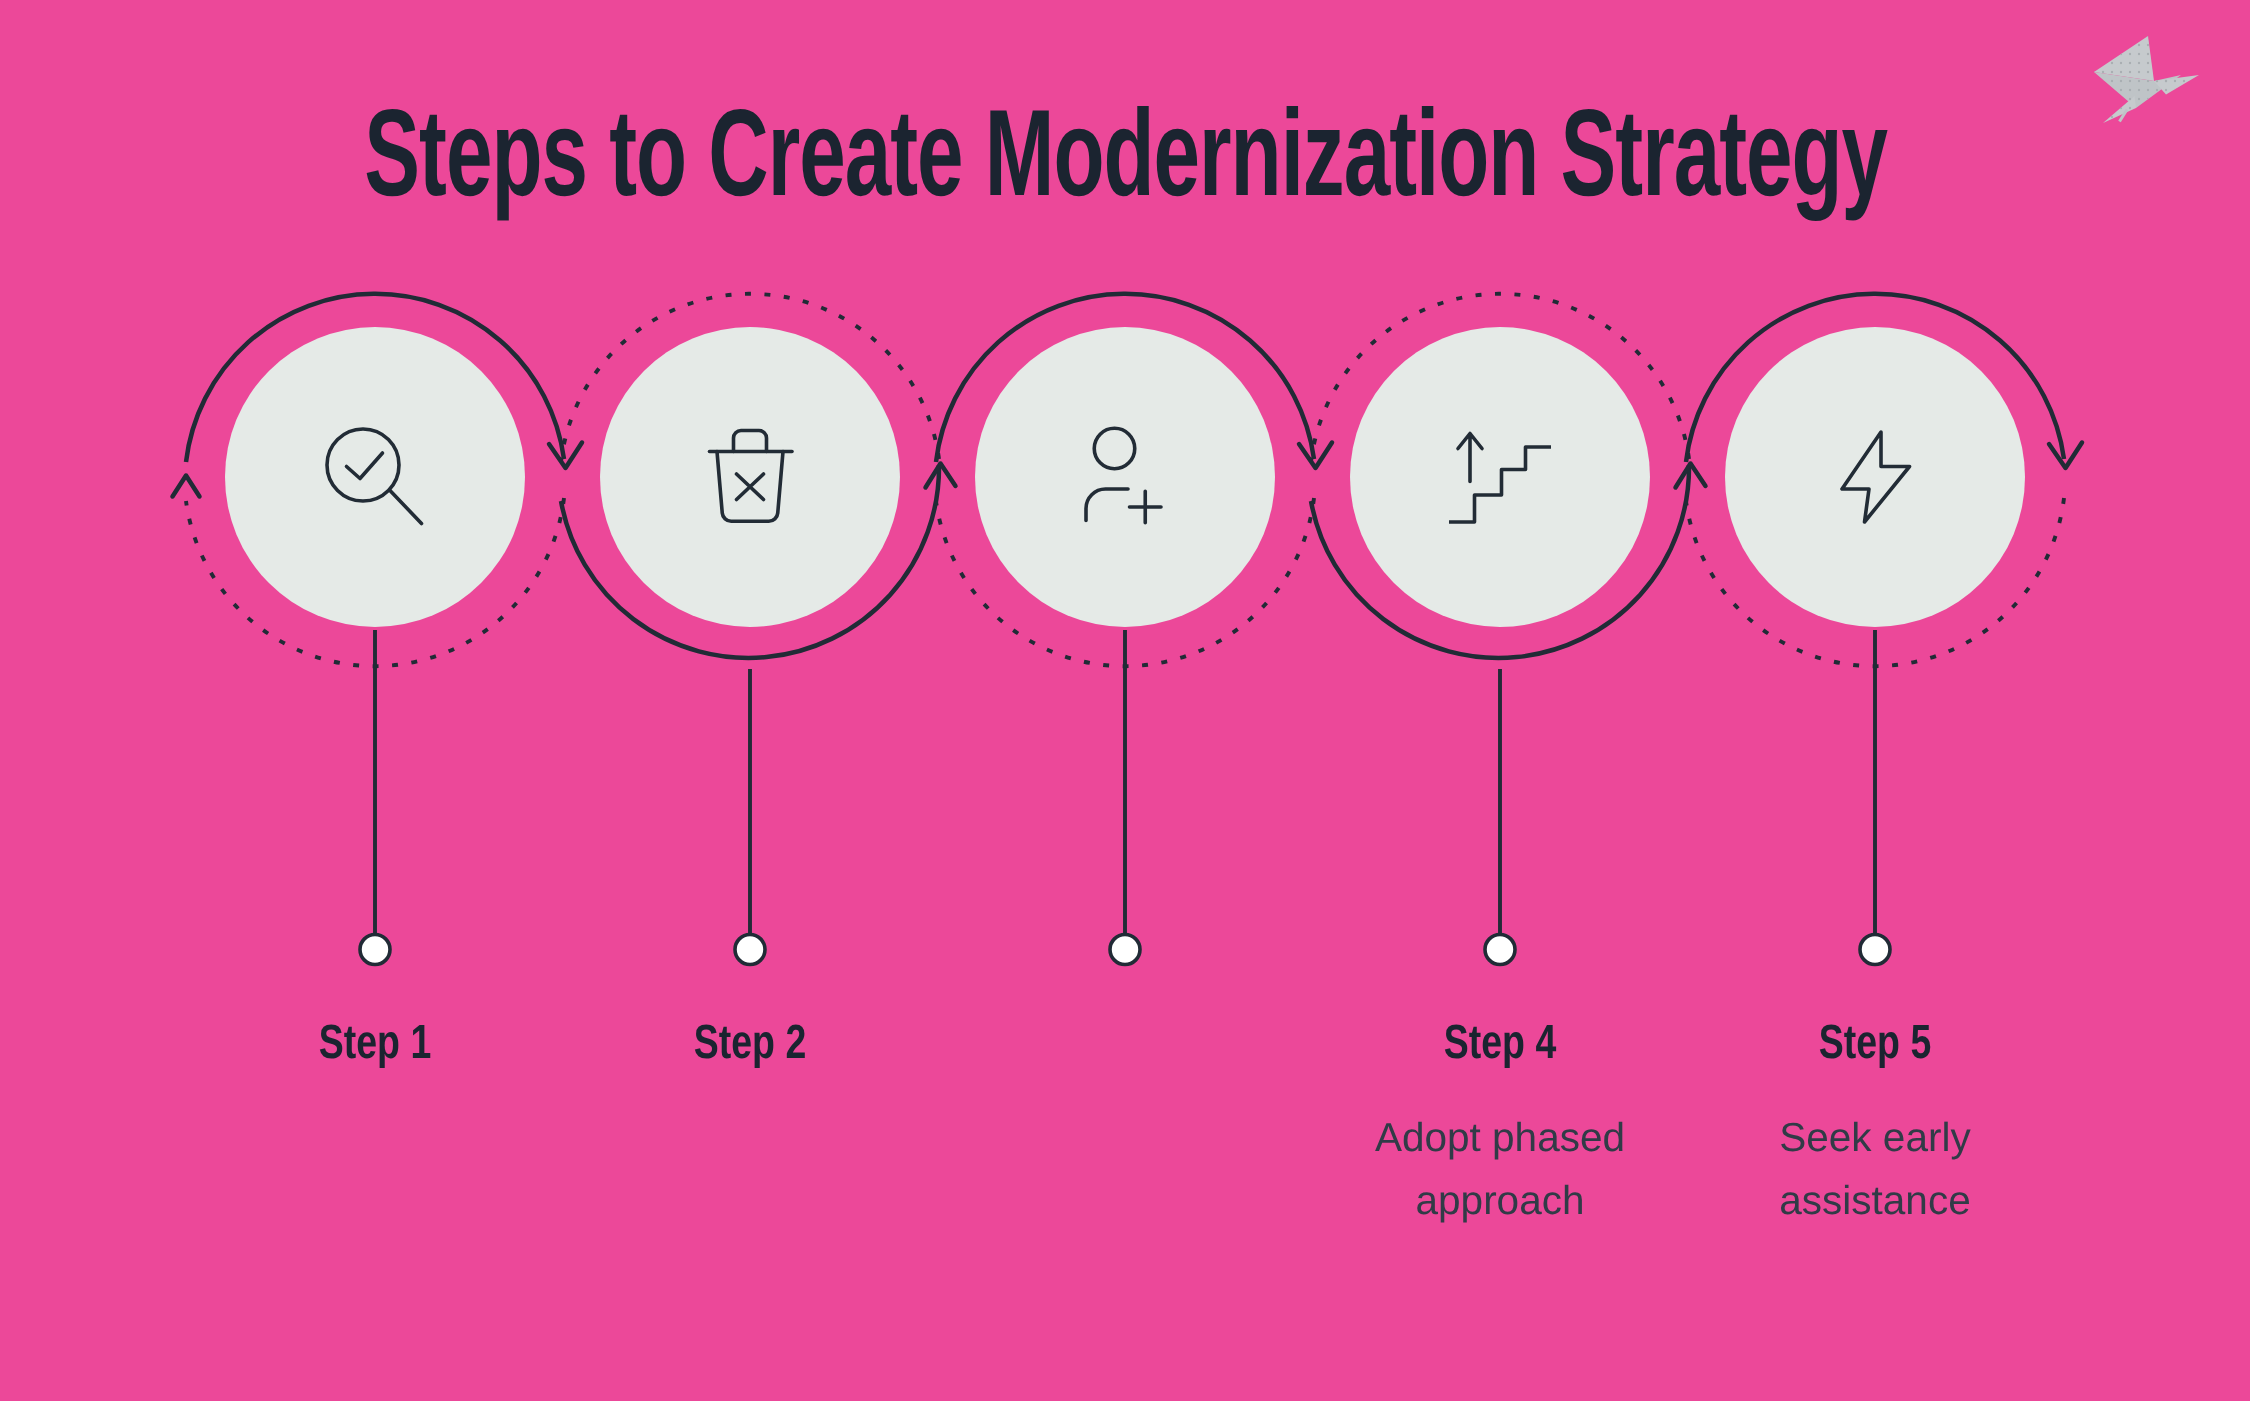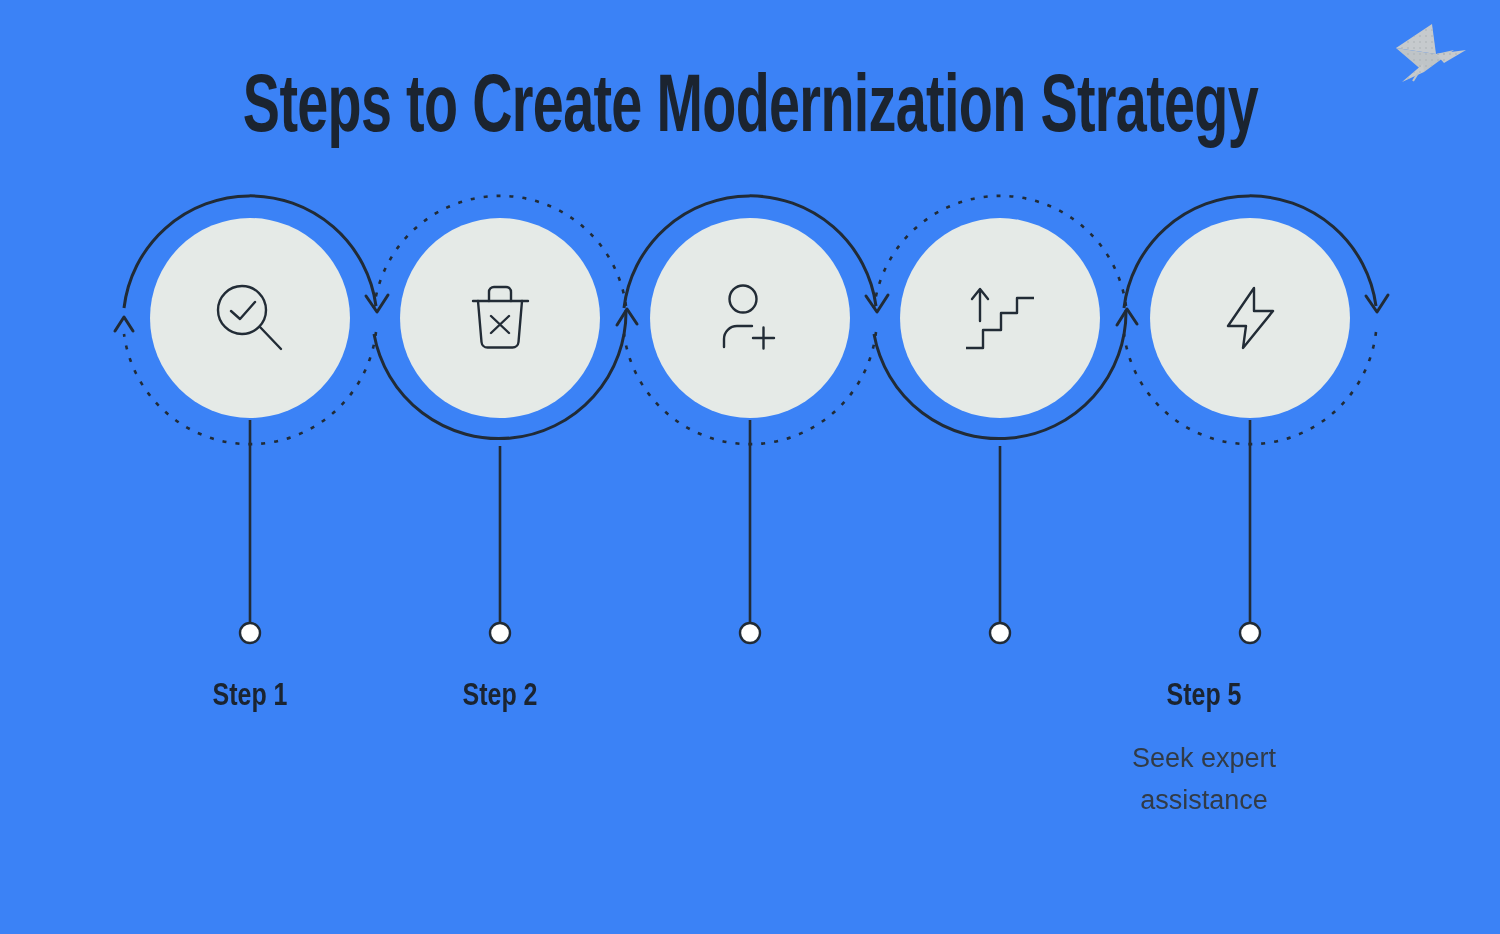--- a/index.html
+++ b/index.html
@@ -1,17 +1,17 @@
 <!DOCTYPE html>
 <html><head>
 <meta charset="utf-8">
 <style>
   html,body{margin:0;padding:0;background:#ffffff;}
   .canvas{
-    position:relative;width:1500px;height:934px;background:#3b82f6;
+    position:relative;width:1500px;height:934px;background:#ec4899;
     overflow:hidden;font-family:"Liberation Sans",sans-serif;
   }
   .title-wrap{position:absolute;top:56px;left:0;width:1500px;text-align:center;}
   .title{
     display:inline-block;font-family:"Liberation Sans",sans-serif;
     font-weight:700;font-size:82px;color:#1b2430;letter-spacing:-1px;
     transform:scaleX(0.68);transform-origin:50% 50%;white-space:nowrap;
   }
   .logo{position:absolute;top:22px;left:1388px;width:80px;height:62px;}
   .diagram{position:absolute;top:0;left:0;}
@@ -22,21 +22,21 @@
   .icon{stroke:#222c36;stroke-width:2.4;fill:none;stroke-linecap:round;stroke-linejoin:round;}
   .connector{stroke:#212b36;stroke-width:2.6;}
   .end-dot{fill:#ffffff;stroke:#212b36;stroke-width:2.4;}
   .disc{fill:#e5eae7;}
   .steps-labels{position:absolute;top:676px;left:0;width:1500px;height:250px;}
   .step-col{position:absolute;width:270px;text-align:center;}
   .step-col.c1{left:115px;}
   .step-col.c2{left:365px;text-decoration:underline;}
   .step-col.c3{left:615px;}
   .step-col.c4{left:865px;}
-  .step-col.c5{left:1069px;}
+  .step-col.c5{left:1115px;}
   .step-label{
     display:inline-block;font-weight:700;font-size:32px;color:#1b2430;
     transform:scaleX(0.78);transform-origin:50% 50%;white-space:nowrap;margin:0;
   }
   .step-desc{
     margin:24px 0 0 0;font-size:27px;line-height:42px;color:#313b47;
     white-space:pre-line;font-weight:400;
   }
 </style>
 </head>
@@ -150,20 +150,25 @@
     </g>
   </svg>
 
   <div class="steps-labels">
     <div class="step-col c1">
       <h3 class="step-label">Step 1</h3>
     </div>
     <div class="step-col c2">
       <h3 class="step-label">Step 2</h3>
     </div>
+    <div class="step-col c4">
+      <h3 class="step-label">Step 4</h3>
+      <p class="step-desc">Adopt phased
+approach</p>
+    </div>
     <div class="step-col c5">
       <h3 class="step-label">Step 5</h3>
-      <p class="step-desc">Seek expert
+      <p class="step-desc">Seek early
 assistance</p>
     </div>
   </div>
 
 </div>
 
 </body></html>

